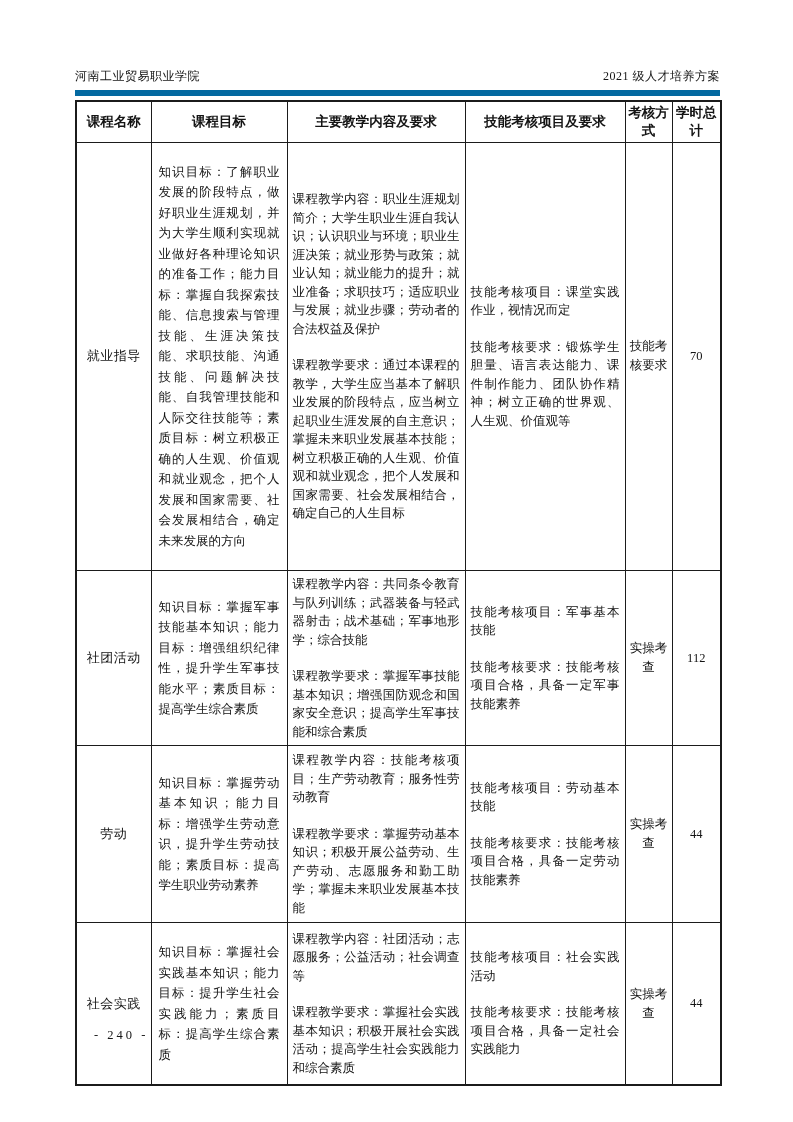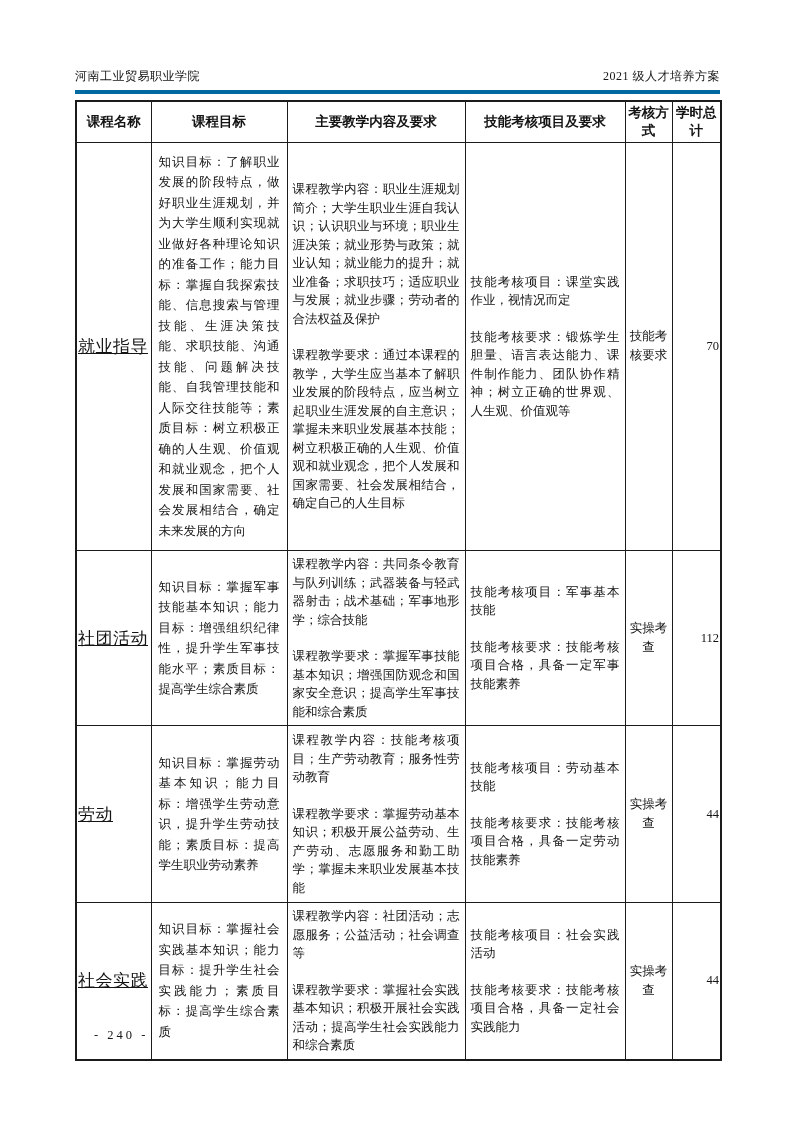--- a/index.html
+++ b/index.html
@@ -17,21 +17,21 @@
   .doc-header {
     position: absolute;
     left: 75px;
     top: 68px;
     width: 645px;
     display: flex;
     justify-content: space-between;
     align-items: flex-end;
     font-size: 12px;
     padding-bottom: 5px;
-    border-bottom: 4px solid #0369a1;
+    border-bottom: 6px solid #0369a1;
   }
   .doc-header .hdr-left { letter-spacing: 0.5px; }
   .doc-header .hdr-right { letter-spacing: 0.5px; }
 
   table.course-table {
     position: absolute;
     left: 75px;
     top: 100px;
     width: 645px;
     border-collapse: collapse;
@@ -52,49 +52,48 @@
     padding: 2px 1px;
   }
   .col-1 { width: 75px; }
   .col-2 { width: 136px; }
   .col-3 { width: 178px; }
   .col-4 { width: 160px; }
   .col-5 { width: 47px; }
   .col-6 { width: 49px; }
 
   td.c1 {
-    text-align: left;
-    font-size: 17px;
+    text-align: center;
+    font-size: 13px;
     letter-spacing: 0.5px;
-    text-decoration: underline;
   }
   td.c2 {
     font-size: 12.5px;
     line-height: 20.5px;
-    padding: 9px 7px;
+    padding: 19px 7px;
     text-align: justify;
     text-justify: inter-character;
     margin-top: 28px;
   }
   td.c3, td.c4 {
     font-size: 12.5px;
     line-height: 18.5px;
     padding: 4px 5px;
     text-align: justify;
     text-justify: inter-character;
     margin-top: 44px;
   }
   td.c5 {
     text-align: center;
     font-size: 12.5px;
     line-height: 19px;
     padding: 2px 3px;
   }
   td.c6 {
-    text-align: right;
+    text-align: center;
     font-size: 12.5px;
     font-family: "Liberation Serif", "DejaVu Serif", serif;
   }
   .para + .para { margin-top: 18px; }
 
   tbody tr:nth-child(1) td { height: 368px; }
   tbody tr:nth-child(2) td { height: 171px; }
   tbody tr:nth-child(3) td { height: 177px; }
   tbody tr:nth-child(4) td { height: 141px; }
 

